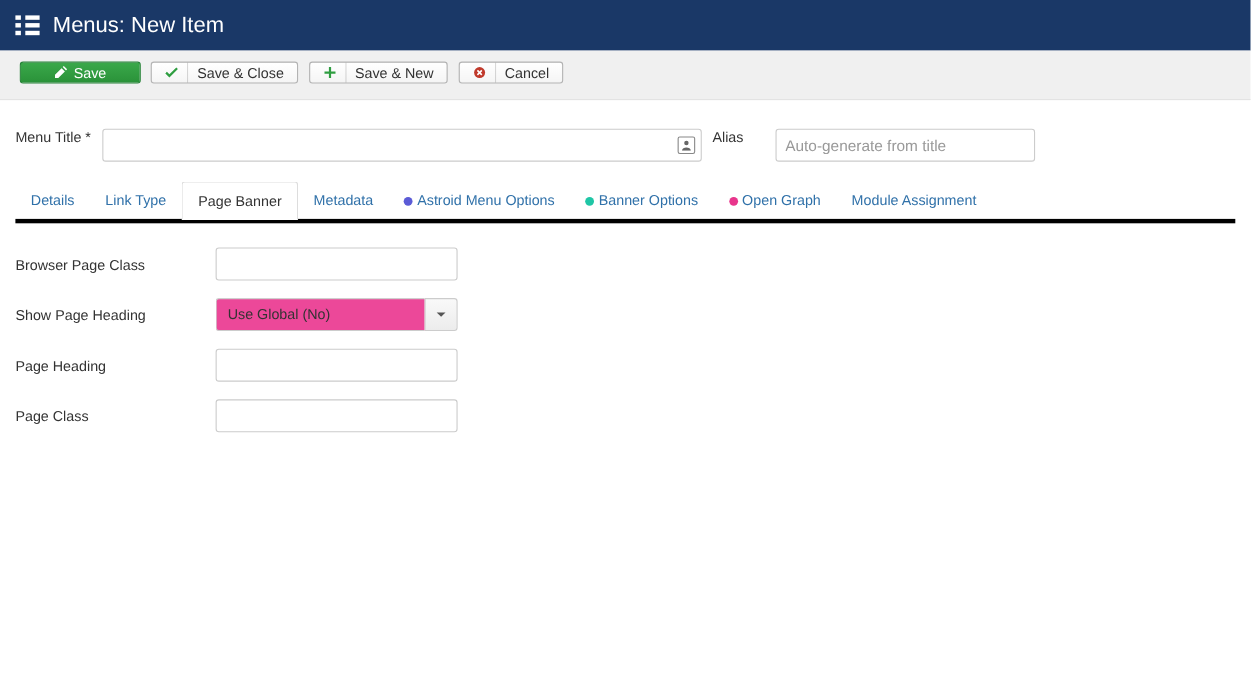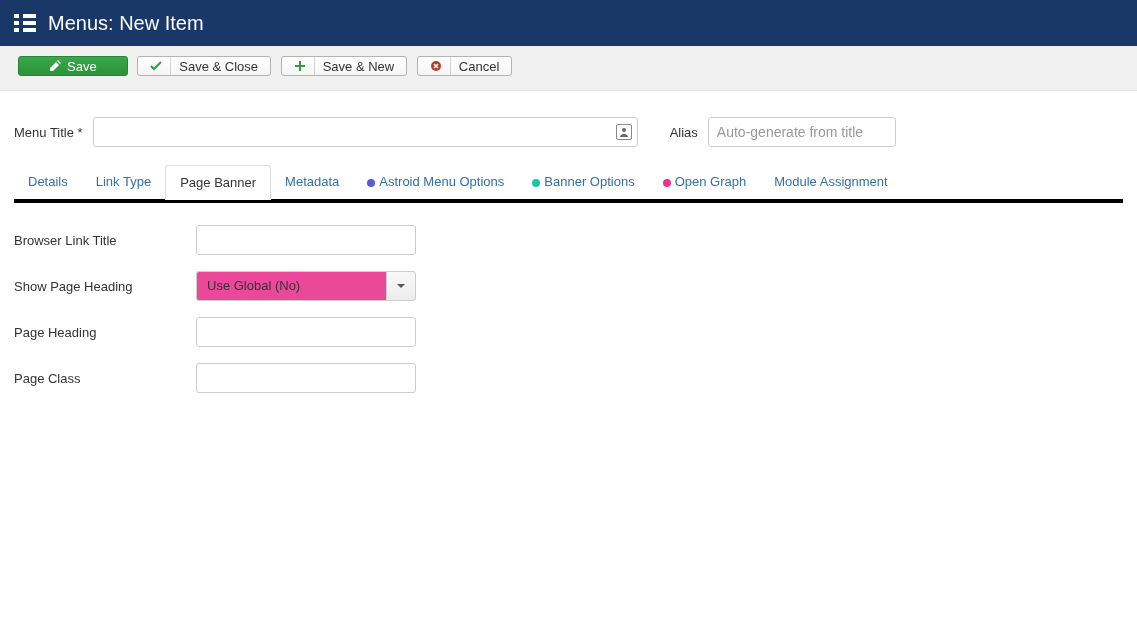--- a/index.html
+++ b/index.html
@@ -12,27 +12,27 @@
 .top-header .menu-icon span i.long { width:13px; }
 .top-header h1 { font-size: 20px; font-weight: 400; }
 
 .toolbar-wrap { background: #f0f0f0; border-bottom: 1px solid #e3e3e3; padding: 10px 18px 14px 18px; }
 .btn { display:inline-flex; align-items:center; height:20px; padding:0 12px; font-size:13px; border-radius:3px; border:1px solid #b3b3b3; background:linear-gradient(#fff,#f5f5f5); color:#333; cursor:pointer; margin-right:6px; }
 .btn.btn-green { background:#2f9e41; border-color:#278438; color:#fff; background:linear-gradient(#3aa84a,#2a9239); padding:0 30px; }
 .btn .ic { margin-right:6px; display:inline-flex; align-items:center; }
 .btn .ic.sep { border-right:1px solid rgba(0,0,0,0.15); padding-right:8px; margin-right:8px; height:18px; }
 
 .form-area { padding: 26px 14px 0 14px; }
-.title-row { display:flex; align-items:center; gap:10px; margin-bottom:18px; }
+.title-row { display:flex; align-items:flex-start; gap:10px; margin-bottom:18px; }
 .title-row label { font-size:13px; color:#333; white-space:nowrap; }
 .input { height:30px; border:1px solid #ccc; border-radius:3px; padding:0 8px; font-size:14px; background:#fff; }
 .title-input-wrap { position:relative; width:545px; }
 .title-input-wrap .input{ width:100%; padding-right:28px; }
 .title-input-wrap .badge{position:absolute; right:6px; top:50%; transform:translateY(-50%); width:16px; height:16px; border:1px solid #888; border-radius:2px; display:flex;align-items:center;justify-content:center; font-size:10px; color:#666;}
-.alias-input { width:188px; }
+.alias-input { width:236px;margin-left:19px; }
 .alias-input::placeholder{color:#999;}
 
 .tabs { display:flex; border-bottom:4px solid #000000; gap:0; }
 .tab { padding:9px 14px 9px 14px; font-size:13px; color:#3071a9; cursor:pointer; position:relative; }
 .tab.active { color:#333; border:1px solid #ddd; border-bottom:1px solid #fff; border-radius:3px 3px 0 0; margin-bottom:-1px; background:#fff; }
 .tab .dot{ width:8px; height:8px; border-radius:50%; display:inline-block; margin-right:4px; vertical-align:middle;}
 .dot-purple{background:#5b5bd6;}
 .dot-teal{background:#1fc6a6;}
 .dot-pink{background:#e8358c;}
 
@@ -110,38 +110,38 @@
     <label>Menu Title *</label>
     <div class="title-input-wrap">
       <input class="input" type="text" style="">
       <span class="badge">
         <svg width="10" height="10" viewBox="0 0 10 10">
             <circle cx="5" cy="3" r="2" fill="#666"></circle>
             <path d="M1 10c0-2 2-3 4-3s4 1 4 3" fill="#666"></path>
           </svg>
       </span>
     </div>
-    <label style="margin-left:22px">Alias</label>
+    <label style="">Alias</label>
     <input class="input alias-input" type="text" placeholder="Auto-generate from title" style="">
   </div>
 
   <div class="tabs" id="tabs-container">
       <div class="tab"><span>Details</span></div>
       <div class="tab"><span>Link Type</span></div>
       <div class="tab active"><span>Page Banner</span></div>
       <div class="tab"><span>Metadata</span></div>
       <div class="tab"><span class="dot dot-purple"></span><span>Astroid Menu Options</span></div>
       <div class="tab"><span class="dot dot-teal"></span><span>Banner Options</span></div>
       <div class="tab"><span class="dot dot-pink"></span><span>Open Graph</span></div>
       <div class="tab"><span>Module Assignment</span></div>
     </div>
 
   <div class="tab-content">
     <div class="form-row">
-      <label>Browser Link Title</label>
+      <label>Browser Page Class</label>
       <input class="input" type="text" style="">
     </div>
     <div class="form-row">
       <label>Show Page Heading</label>
       <div class="select-wrap">
         <div class="sel-val">Use Global (No)</div>
         <div class="sel-btn">
             <span class="caret-down"></span>
           </div>
       </div>

